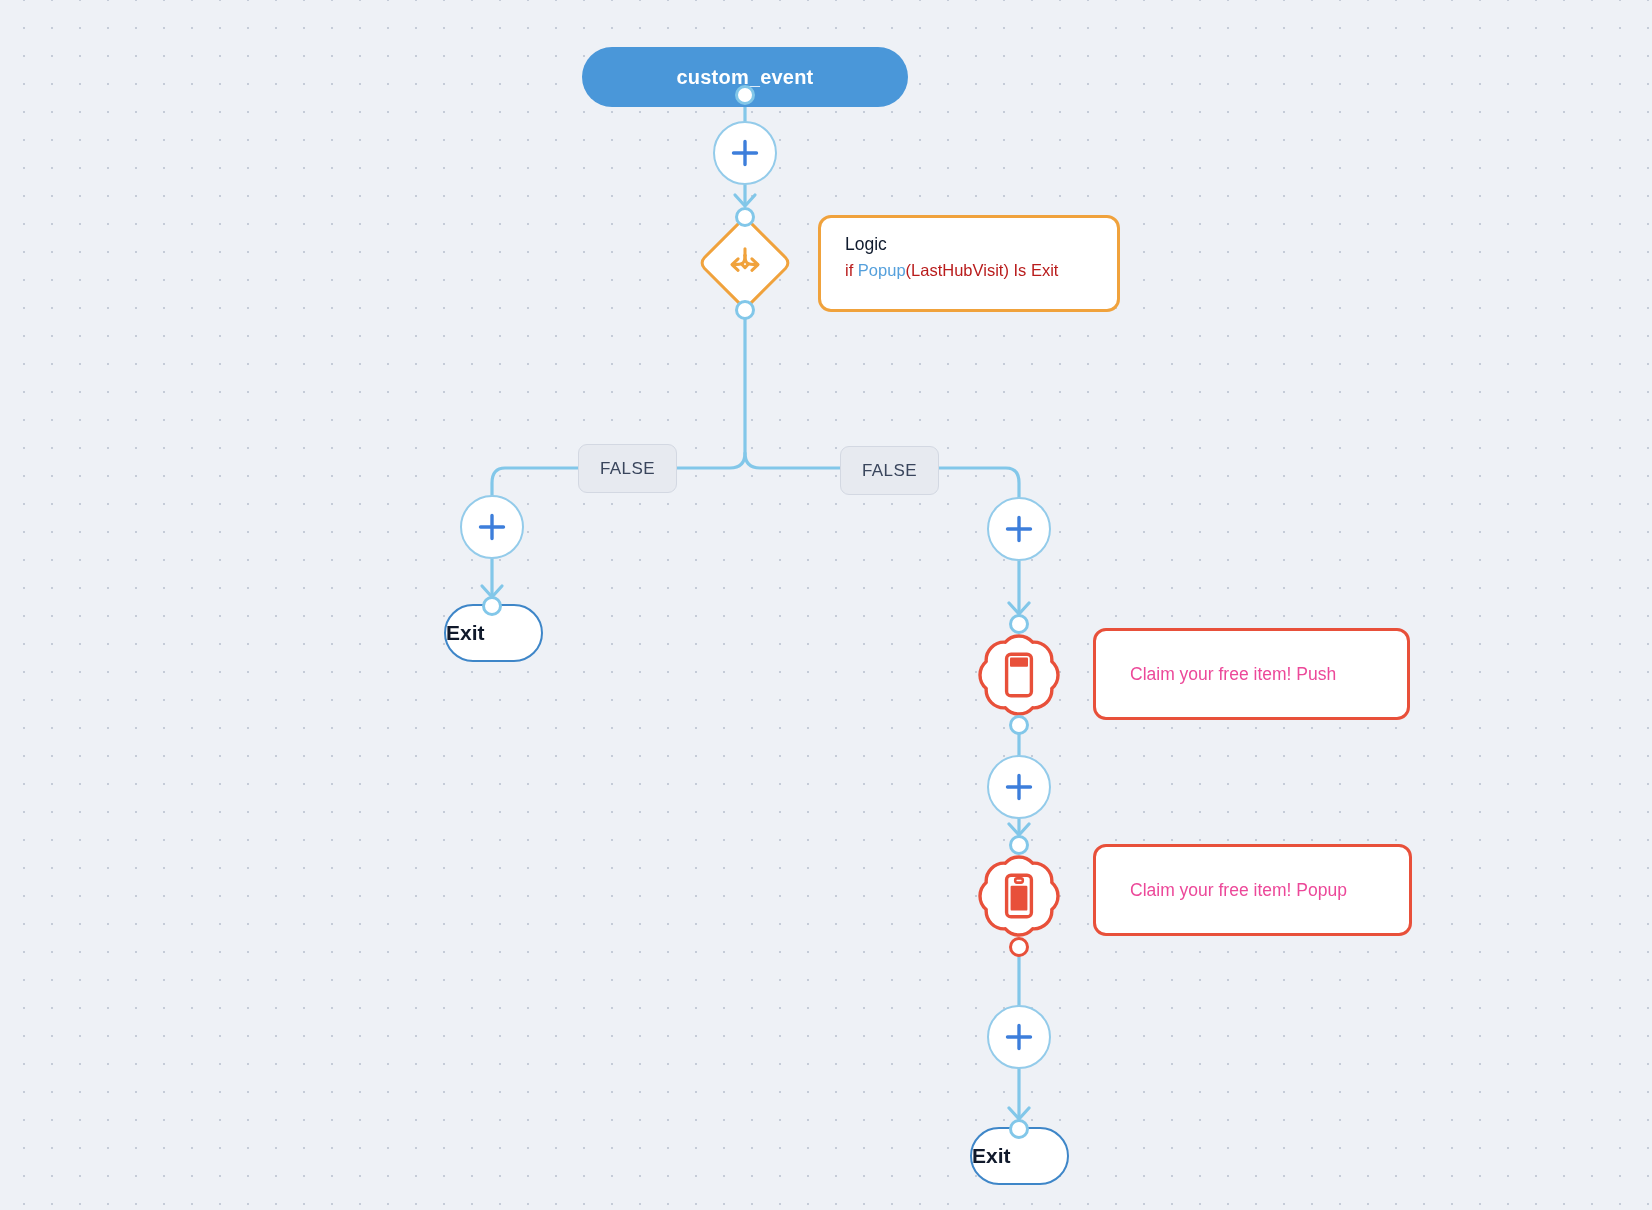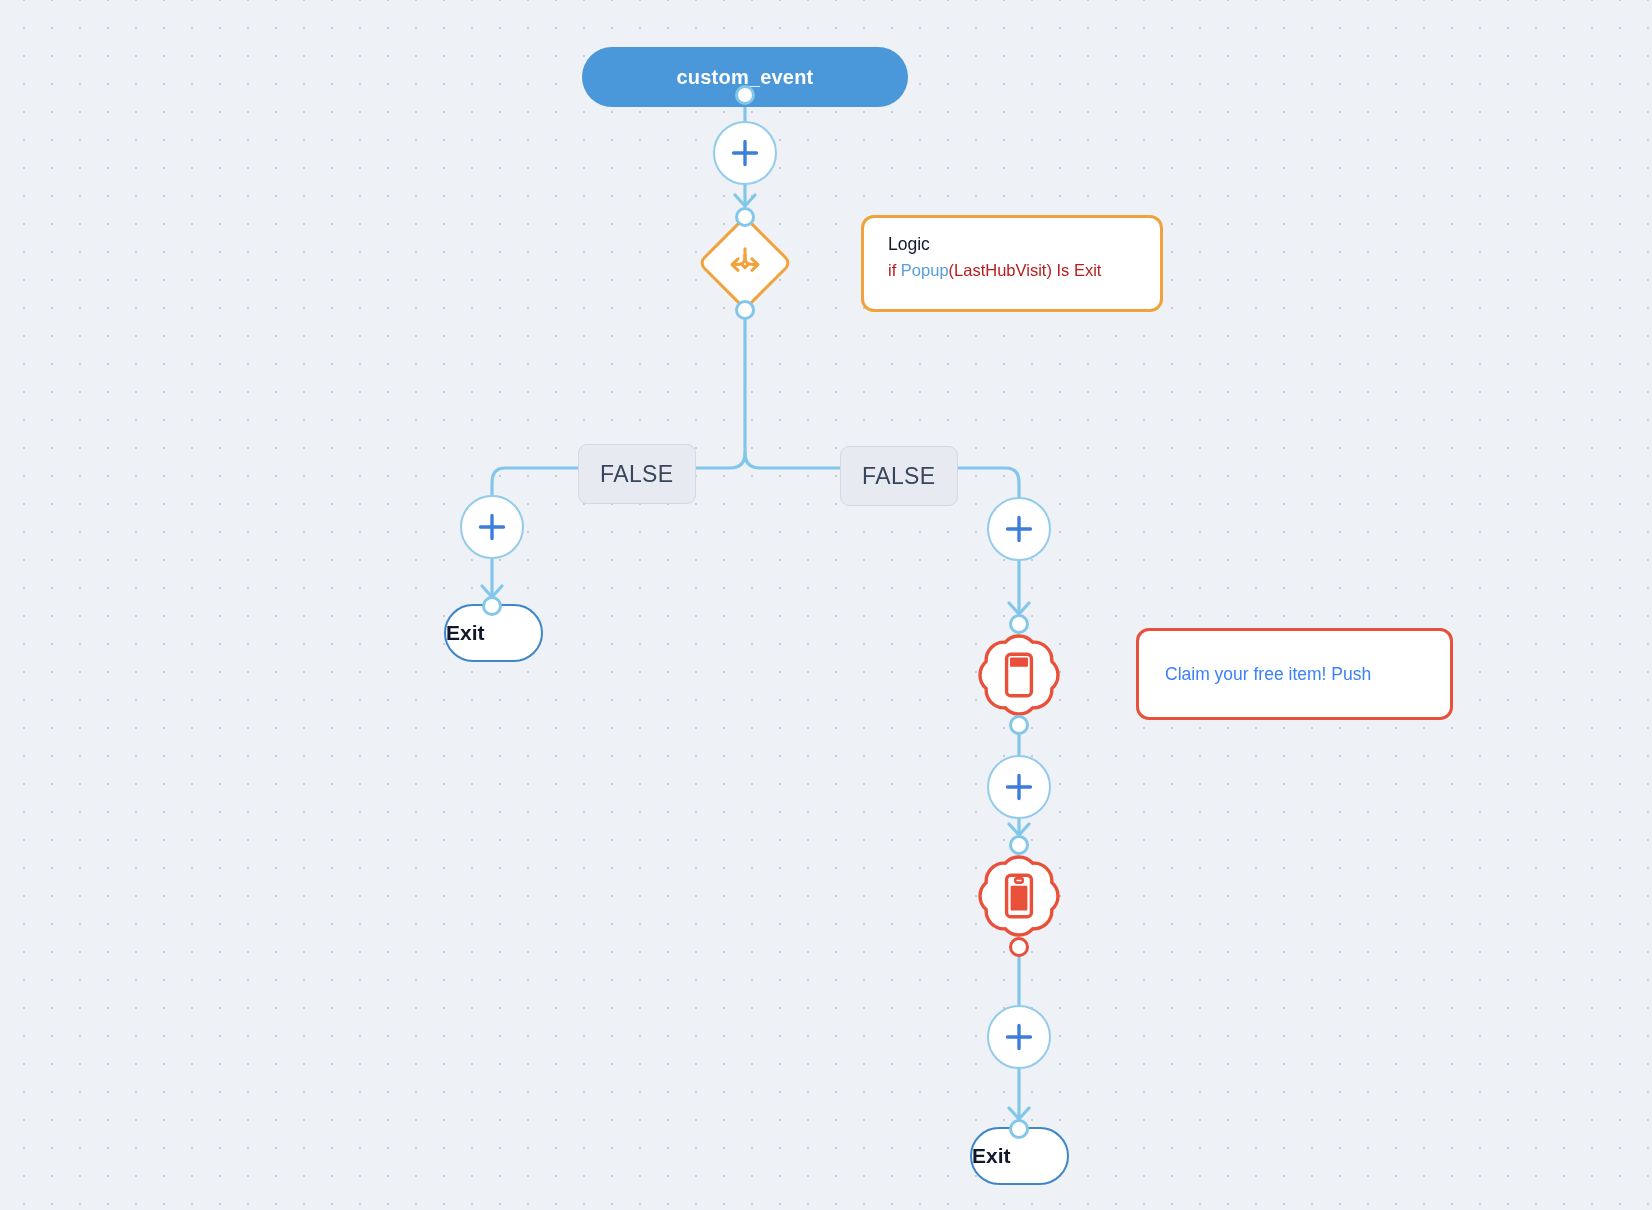--- a/index.html
+++ b/index.html
@@ -39,50 +39,50 @@
     display:flex;align-items:center;justify-content:center;
     cursor:pointer;
   }
   .diamond .icon-wrap{transform:rotate(-45deg);display:flex;}
   .badge{
     position:absolute;z-index:2;width:96px;height:96px;cursor:pointer;
   }
   .badge svg{display:block;}
   .chip{
     position:absolute;z-index:2;box-sizing:border-box;
-    height:60px;padding:0 21px;border-radius:9px;
+    height:49px;padding:0 21px;border-radius:9px;
     background:#E7EAF0;border:1.5px solid #D3D8E2;
     display:flex;align-items:center;justify-content:center;
-    color:#39455C;font-size:23px;font-weight:500;letter-spacing:.4px;
+    color:#39455C;font-size:17px;font-weight:500;letter-spacing:.4px;
   }
   .exit-pill{
     position:absolute;z-index:2;box-sizing:border-box;
     width:99px;height:58px;border-radius:29px;
     background:#FFFFFF;border:2.5px solid #3E86C8;
     display:flex;align-items:center;
     color:#10192B;font-size:21px;font-weight:700;cursor:pointer;
   }
   .card{
     position:absolute;z-index:2;box-sizing:border-box;
-    background:#FFFFFF;border-radius:13px;cursor:pointer;margin-left:43px;
+    background:#FFFFFF;border-radius:13px;cursor:pointer;
   }
   .card-logic{
     left:818px;top:215px;width:302px;height:97px;
     border:3px solid #F0A23C;
     padding:16px 24px;
   }
   .card-logic .title{font-size:17.5px;color:#101B2E;font-weight:500;margin-bottom:6px;}
   .card-logic .cond{font-size:16.5px;color:#5D6878;}
   .card-logic .cond .kw{color:#b91c1c;}
   .card-logic .cond .var{color:#55A0DC;}
   .card-red{
     border:3px solid #E8503A;
     display:flex;align-items:center;
-    padding:0 26px;
-    font-size:17.5px;color:#3b82f6;
+    padding:0 34px;
+    font-size:17.5px;color:#ec4899;
   }
   .card-push{left:1093px;top:628px;width:317px;height:92px;}
   .card-popup{left:1093px;top:844px;width:319px;height:92px;}
 </style>
 </head>
 <body>
 
 <div class="canvas">
 
   <svg id="lines-layer" class="layer" width="1652" height="1210">
@@ -174,20 +174,23 @@
 
   <div class="badge" style="left:971px;top:848px">
     <svg width="96" height="96" viewBox="0 0 24 24">
       <path d="M8.603 3.799A4.49 4.49 0 0 1 12 2.25c1.357 0 2.573.6 3.397 1.549a4.49 4.49 0 0 1 3.498 1.307 4.491 4.491 0 0 1 1.307 3.497A4.49 4.49 0 0 1 21.75 12a4.49 4.49 0 0 1-1.549 3.397 4.491 4.491 0 0 1-1.307 3.497 4.491 4.491 0 0 1-3.497 1.307A4.49 4.49 0 0 1 12 21.75a4.49 4.49 0 0 1-3.397-1.549 4.49 4.49 0 0 1-3.498-1.306 4.491 4.491 0 0 1-1.307-3.498A4.49 4.49 0 0 1 2.25 12c0-1.357.6-2.573 1.549-3.397a4.49 4.49 0 0 1 1.307-3.497 4.49 4.49 0 0 1 3.497-1.307Z" fill="#FFFFFF" stroke="#E8503A" stroke-width="0.85" stroke-linejoin="round"></path>
       <g>
         <rect x="8.9" y="6.8" width="6.2" height="10.4" rx="1.1" fill="none" stroke="#E8503A" stroke-width="0.85"></rect>
         <rect x="11.05" y="7.6" width="1.9" height="1.05" rx="0.45" fill="none" stroke="#E8503A" stroke-width="0.65"></rect>
         <rect x="9.9" y="9.45" width="4.2" height="6.2" rx="0.3" fill="#E8503A"></rect>
       </g>
     </svg>
+  </div>
+  <div class="card card-red card-popup">
+    <span>Claim your free item! Popup</span>
   </div>
 
   <div class="exit-pill" style="left:970px;top:1127px">
     <span>Exit</span>
   </div>
 
   <svg id="ports-layer" class="layer" width="1652" height="1210">
     <g fill="none" stroke="#82C7E9" stroke-width="3.2" stroke-linecap="round" stroke-linejoin="round">
       <path d="M735 195 L745 206 L755 195"></path>
       <path d="M482 586 L492 597 L502 586"></path>

